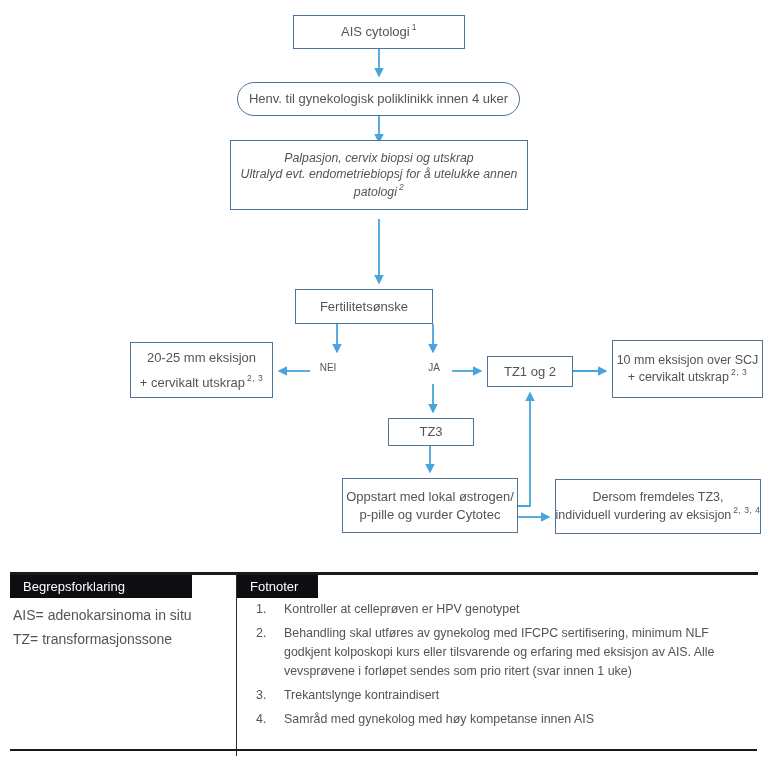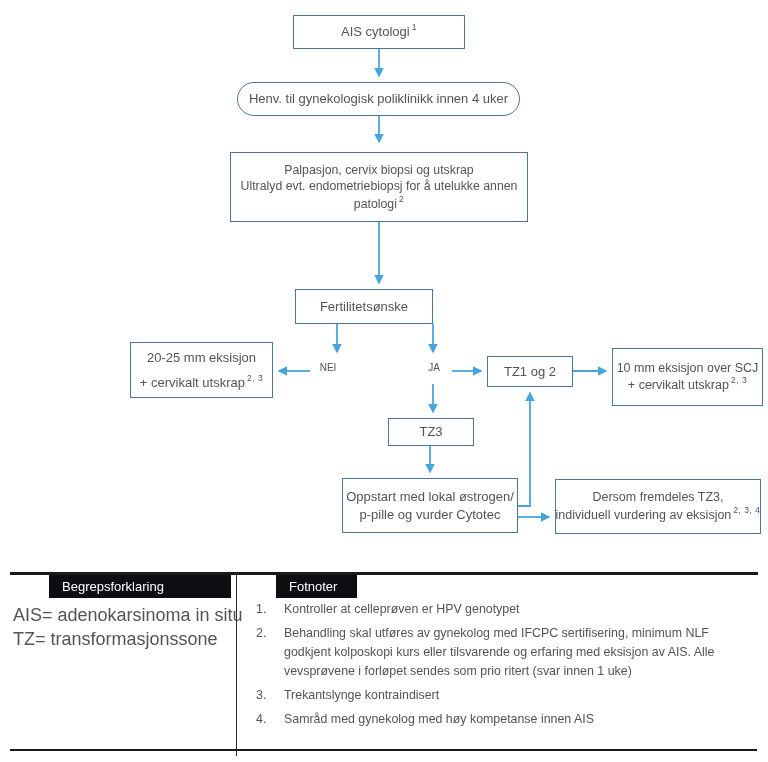--- a/index.html
+++ b/index.html
@@ -9,22 +9,22 @@
   .node{position:absolute;box-sizing:border-box;border:1.5px solid #50739a;background:#fff;
         display:flex;flex-direction:column;align-items:center;justify-content:center;
         text-align:center;color:#545456;font-size:13px;line-height:1.32;}
   .node .ln{white-space:nowrap;}
   sup.fnref{font-size:8.5px;position:relative;top:-1px;margin-left:2px;letter-spacing:.5px;}
   .branch-label{position:absolute;color:#545456;font-size:10px;text-align:center;}
   svg.connectors{position:absolute;left:0;top:0;pointer-events:none;}
   
   .rule{position:absolute;background:#1a1a1a;}
   .blk-header{position:absolute;background:#0d0d12;color:#ffffff;font-size:13px;
-              line-height:23px;padding-left:13px;box-sizing:border-box;height:23px;margin-left:39px;}
-  .legend-items{position:absolute;left:13px;top:603px;color:#545456;font-size:18px;line-height:24px;}
+              line-height:23px;padding-left:13px;box-sizing:border-box;height:23px;}
+  .legend-items{position:absolute;left:13px;top:603px;color:#545456;font-size:14px;line-height:24px;}
   .footnotes{position:absolute;left:256px;top:600px;width:486px;color:#545456;font-size:12.4px;}
   .fn-item{display:flex;margin-bottom:5px;line-height:19px;}
   .fn-num{width:18px;flex:0 0 18px;margin-right:10px;}
   .fn-text{width:452px;}
 </style>
 </head>
 <body>
 
 <div class="canvas">
 
@@ -51,21 +51,21 @@
   </svg>
 
   <div class="node" style="left:293px;top:15px;width:172px;height:34px;">
     <div class="ln"><span>AIS cytologi</span><sup class="fnref">1</sup></div>
   </div>
 
   <div class="node" style="left:237px;top:82px;width:283px;height:34px;border-radius:17px;">
     <div class="ln">Henv. til gynekologisk poliklinikk innen 4 uker</div>
   </div>
 
-  <div class="node" style="left:230px;top:152px;width:298px;height:70px;font-size:12.3px;">
+  <div class="node" style="left:230px;top:140px;width:298px;height:70px;font-size:12.3px;font-style:italic;">
     <div class="ln">Palpasjon, cervix biopsi og utskrap</div>
     <div class="ln">Ultralyd evt. endometriebiopsj for å utelukke annen</div>
     <div class="ln"><span>patologi</span><sup class="fnref">2</sup></div>
   </div>
 
   <div class="node" style="left:295px;top:289px;width:138px;height:35px;">
     <div class="ln">Fertilitetsønske</div>
   </div>
 
   <div class="branch-label" style="left:310px;top:362px;width:36px;">NEI</div>
@@ -73,21 +73,21 @@
 
   <div class="node" style="left:130px;top:342px;width:143px;height:56px;gap:8px;">
     <div class="ln">20-25 mm eksisjon</div>
     <div class="ln"><span>+ cervikalt utskrap</span><sup class="fnref">2, 3</sup></div>
   </div>
 
   <div class="node" style="left:487px;top:356px;width:86px;height:31px;">
     <div class="ln">TZ1 og 2</div>
   </div>
 
-  <div class="node" style="left:612px;top:340px;width:151px;height:58px;font-size:12.5px;margin-top:8px;">
+  <div class="node" style="left:612px;top:340px;width:151px;height:58px;font-size:12.5px;">
     <div class="ln">10 mm eksisjon over SCJ</div>
     <div class="ln"><span>+ cervikalt utskrap</span><sup class="fnref">2, 3</sup></div>
   </div>
 
   <div class="node" style="left:388px;top:418px;width:86px;height:28px;justify-content:center;">
     <div class="ln">TZ3</div>
   </div>
 
   <div class="node" style="left:342px;top:478px;width:176px;height:55px;">
     <div class="ln">Oppstart med lokal østrogen/</div>

